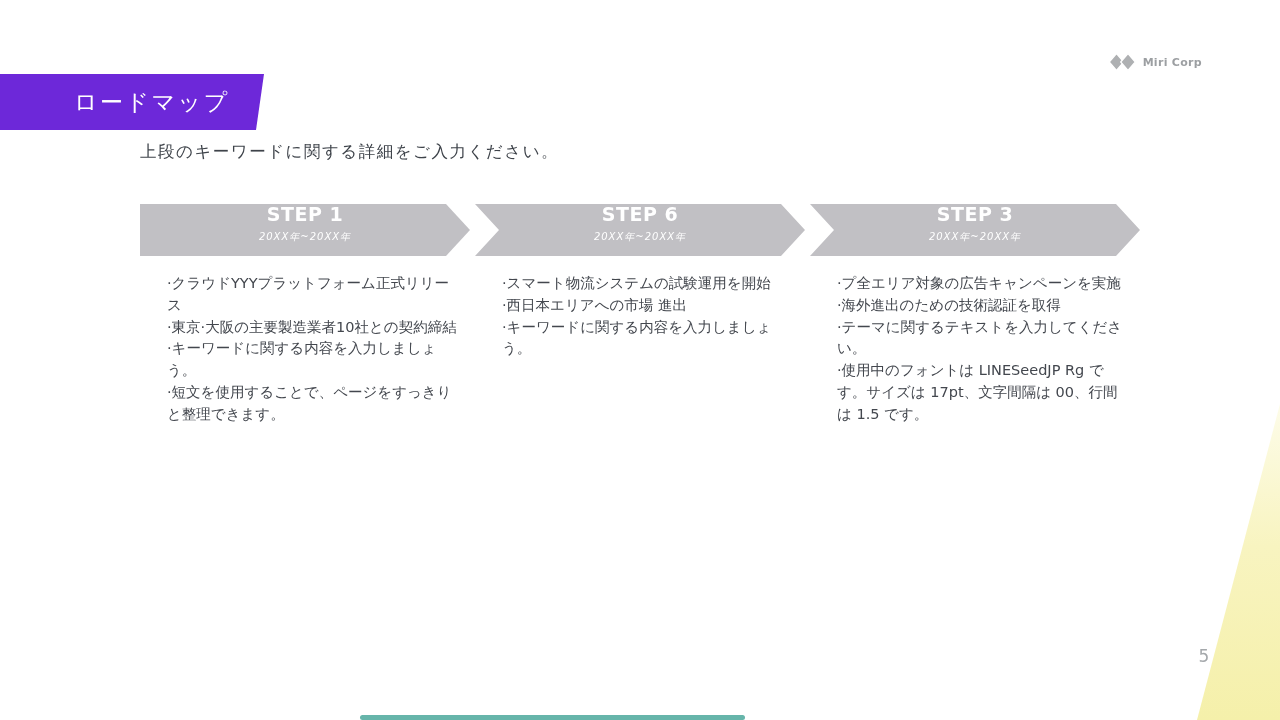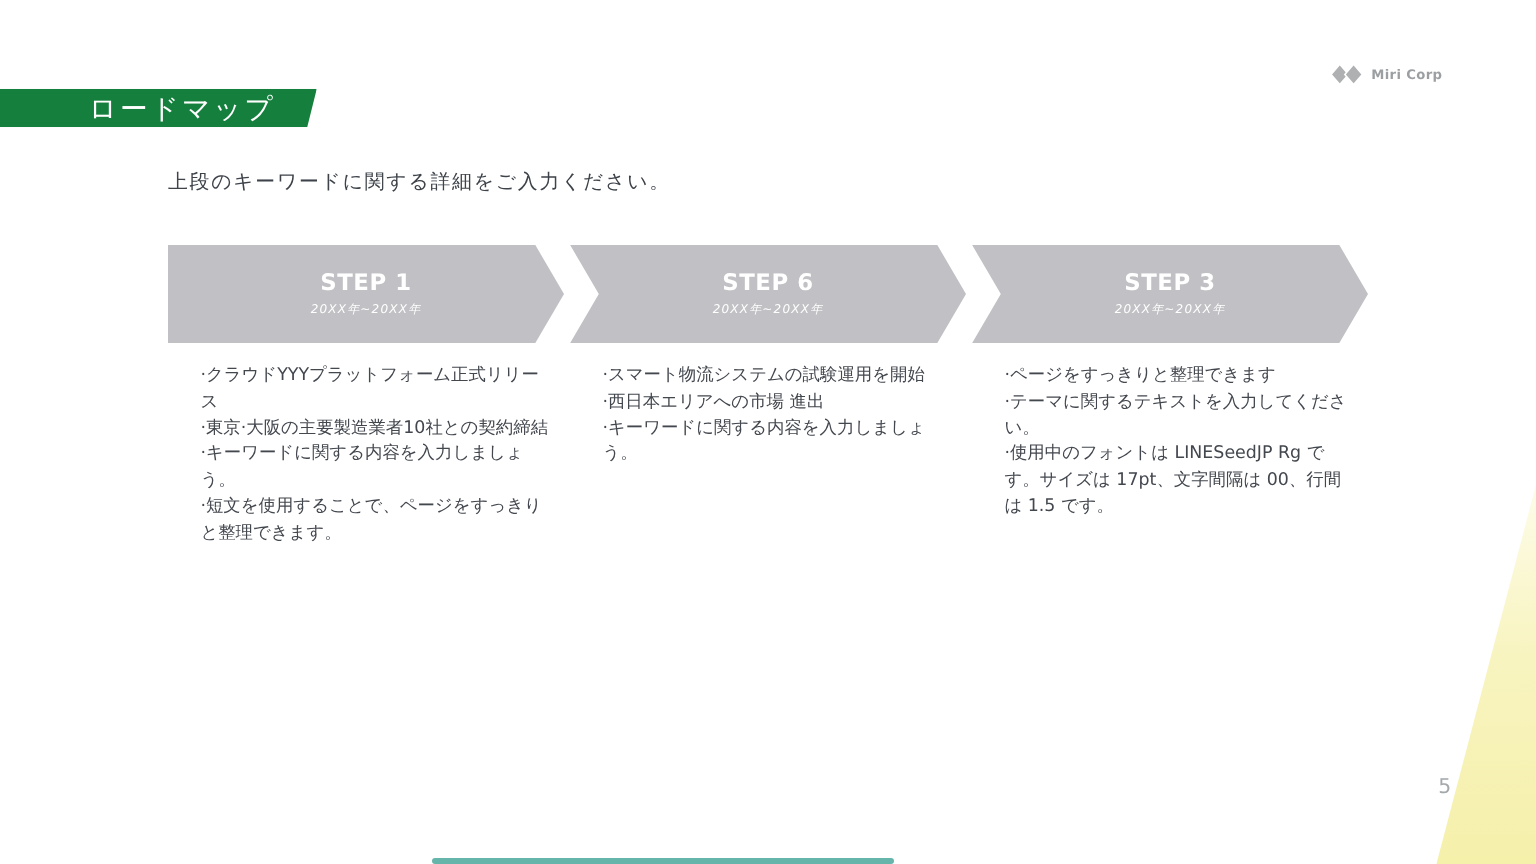--- a/index.html
+++ b/index.html
@@ -5,37 +5,37 @@
   html,body{margin:0;padding:0;background:#ffffff;}
   .slide{
     position:relative;width:1280px;height:720px;background:#ffffff;overflow:hidden;
     font-family:"DejaVu Sans","Liberation Sans",sans-serif;
   }
   
   .brand{position:absolute;top:52px;right:78px;display:flex;align-items:center;gap:7px;}
   .brand-name{color:#9c9fa2;font-size:11px;font-weight:600;letter-spacing:.3px;}
   
   .title-banner{
-    position:absolute;left:0;top:74px;width:264px;height:32px;background:#15803d;
+    position:absolute;left:0;top:74px;width:264px;height:56px;background:#6d28d9;
     clip-path:polygon(0 0,100% 0,calc(100% - 8px) 100%,0 100%);
     display:flex;align-items:center;
   }
   .title-banner .title-text{
     color:#ffffff;font-size:23px;letter-spacing:2.5px;padding-left:74px;white-space:nowrap;
   }
   .subtitle{
     position:absolute;left:140px;top:141px;margin:0;color:#3e434a;
     font-size:16.5px;letter-spacing:1.5px;white-space:nowrap;
   }
   
   .steps{position:absolute;left:140px;top:204px;width:1000px;display:flex;gap:5px;}
   .step{flex:1;min-width:0;}
   .arrow{
-    height:82px;background:#c1c0c4;color:#ffffff;
-    display:flex;flex-direction:column;justify-content:center;text-align:center;
+    height:52px;background:#c1c0c4;color:#ffffff;
+    display:flex;flex-direction:column;justify-content:flex-start;text-align:center;
   }
   .arrow.head-first{clip-path:polygon(0 0,calc(100% - 24px) 0,100% 50%,calc(100% - 24px) 100%,0 100%);}
   .arrow.head-chev{clip-path:polygon(0 0,calc(100% - 24px) 0,100% 50%,calc(100% - 24px) 100%,0 100%,24px 50%);}
   .step-label{font-size:19px;font-weight:bold;letter-spacing:.5px;line-height:1.1;}
   .step-period{font-size:10px;letter-spacing:1px;margin-top:6px;line-height:1.1;font-style:italic;}
   .bullets{margin:17px 13px 0 27px;color:#43474e;font-size:14.5px;line-height:1.5;}
   .bullet{margin:0;overflow-wrap:anywhere;}
   
   .page-num{position:absolute;top:646px;left:1192px;width:24px;text-align:center;
     font-size:17px;color:#a4a8ab;}
@@ -96,21 +96,22 @@
         <p class="bullet">·キーワードに関する内容を入力しましょう。</p>
       </div>
     </div>
 
     <div class="step">
       <div class="arrow head-chev">
         <div class="step-label">STEP 3</div>
         <div class="step-period">20XX年~20XX年</div>
       </div>
       <div class="bullets">
-        <p class="bullet">·ページをすっきりと整理できます</p>
+        <p class="bullet">·プ全エリア対象の広告キャンペーンを実施</p>
+        <p class="bullet">·海外進出のための技術認証を取得</p>
         <p class="bullet">·テーマに関するテキストを入力してください。</p>
         <p class="bullet">·使用中のフォントは LINESeedJP Rg です。サイズは 17pt、文字間隔は 00、行間は 1.5 です。</p>
       </div>
     </div>
 
   </div>
 
   <div class="corner-tri"></div>
   <div class="page-num">5</div>
   <div class="bottom-bar"></div>

